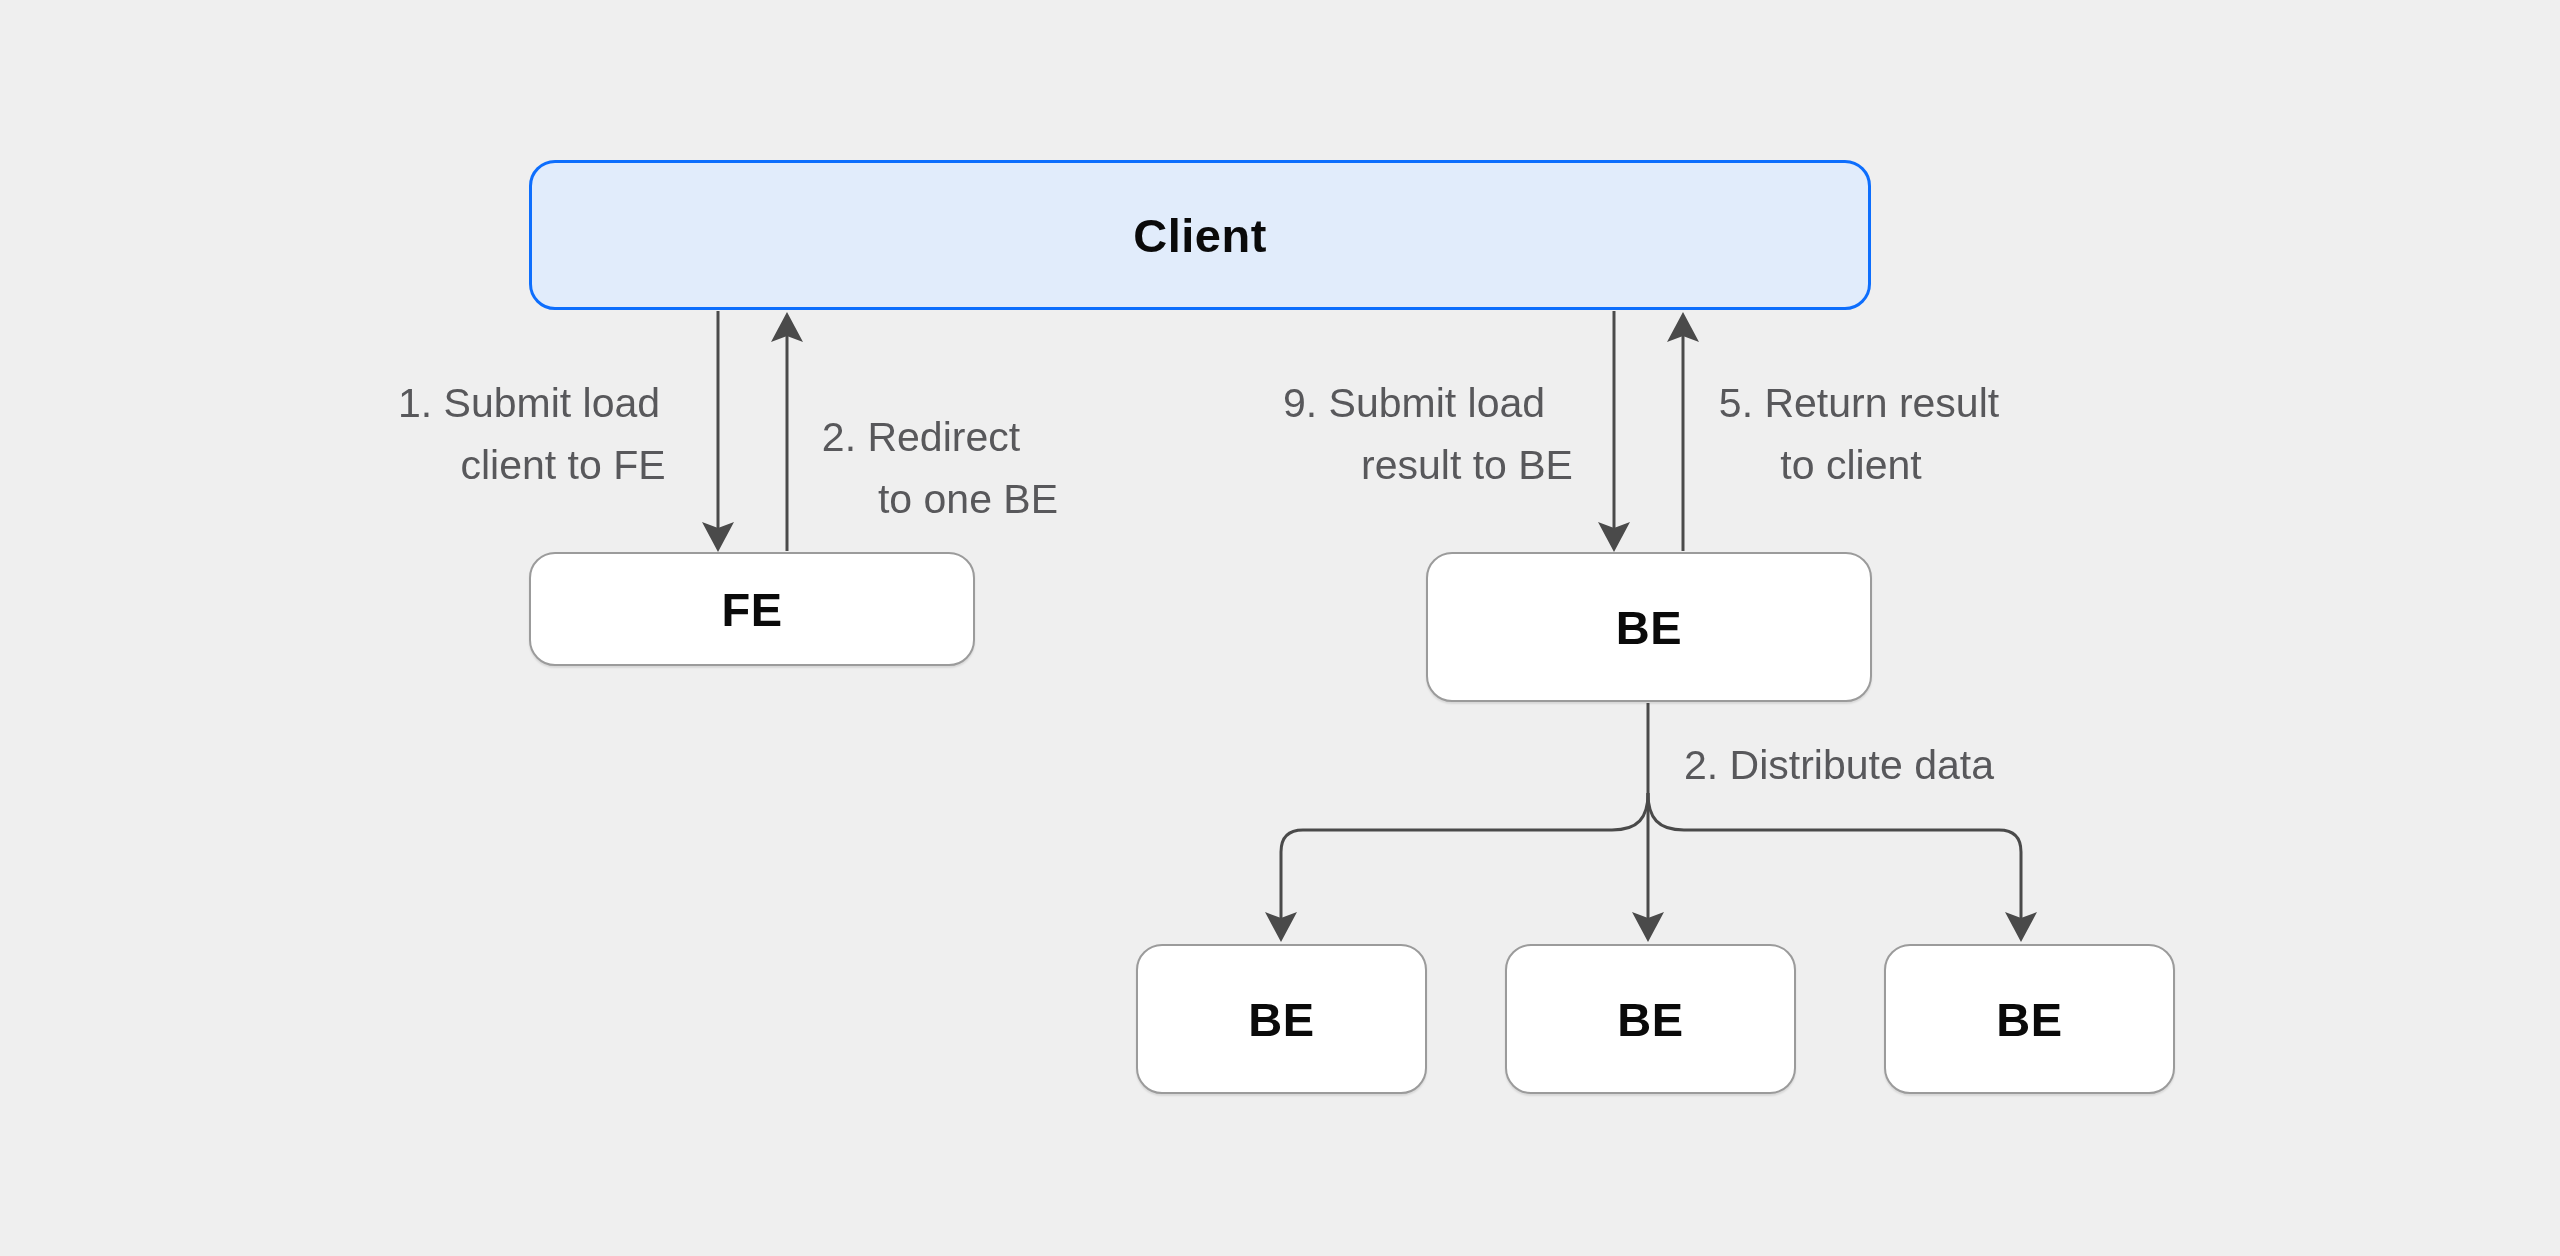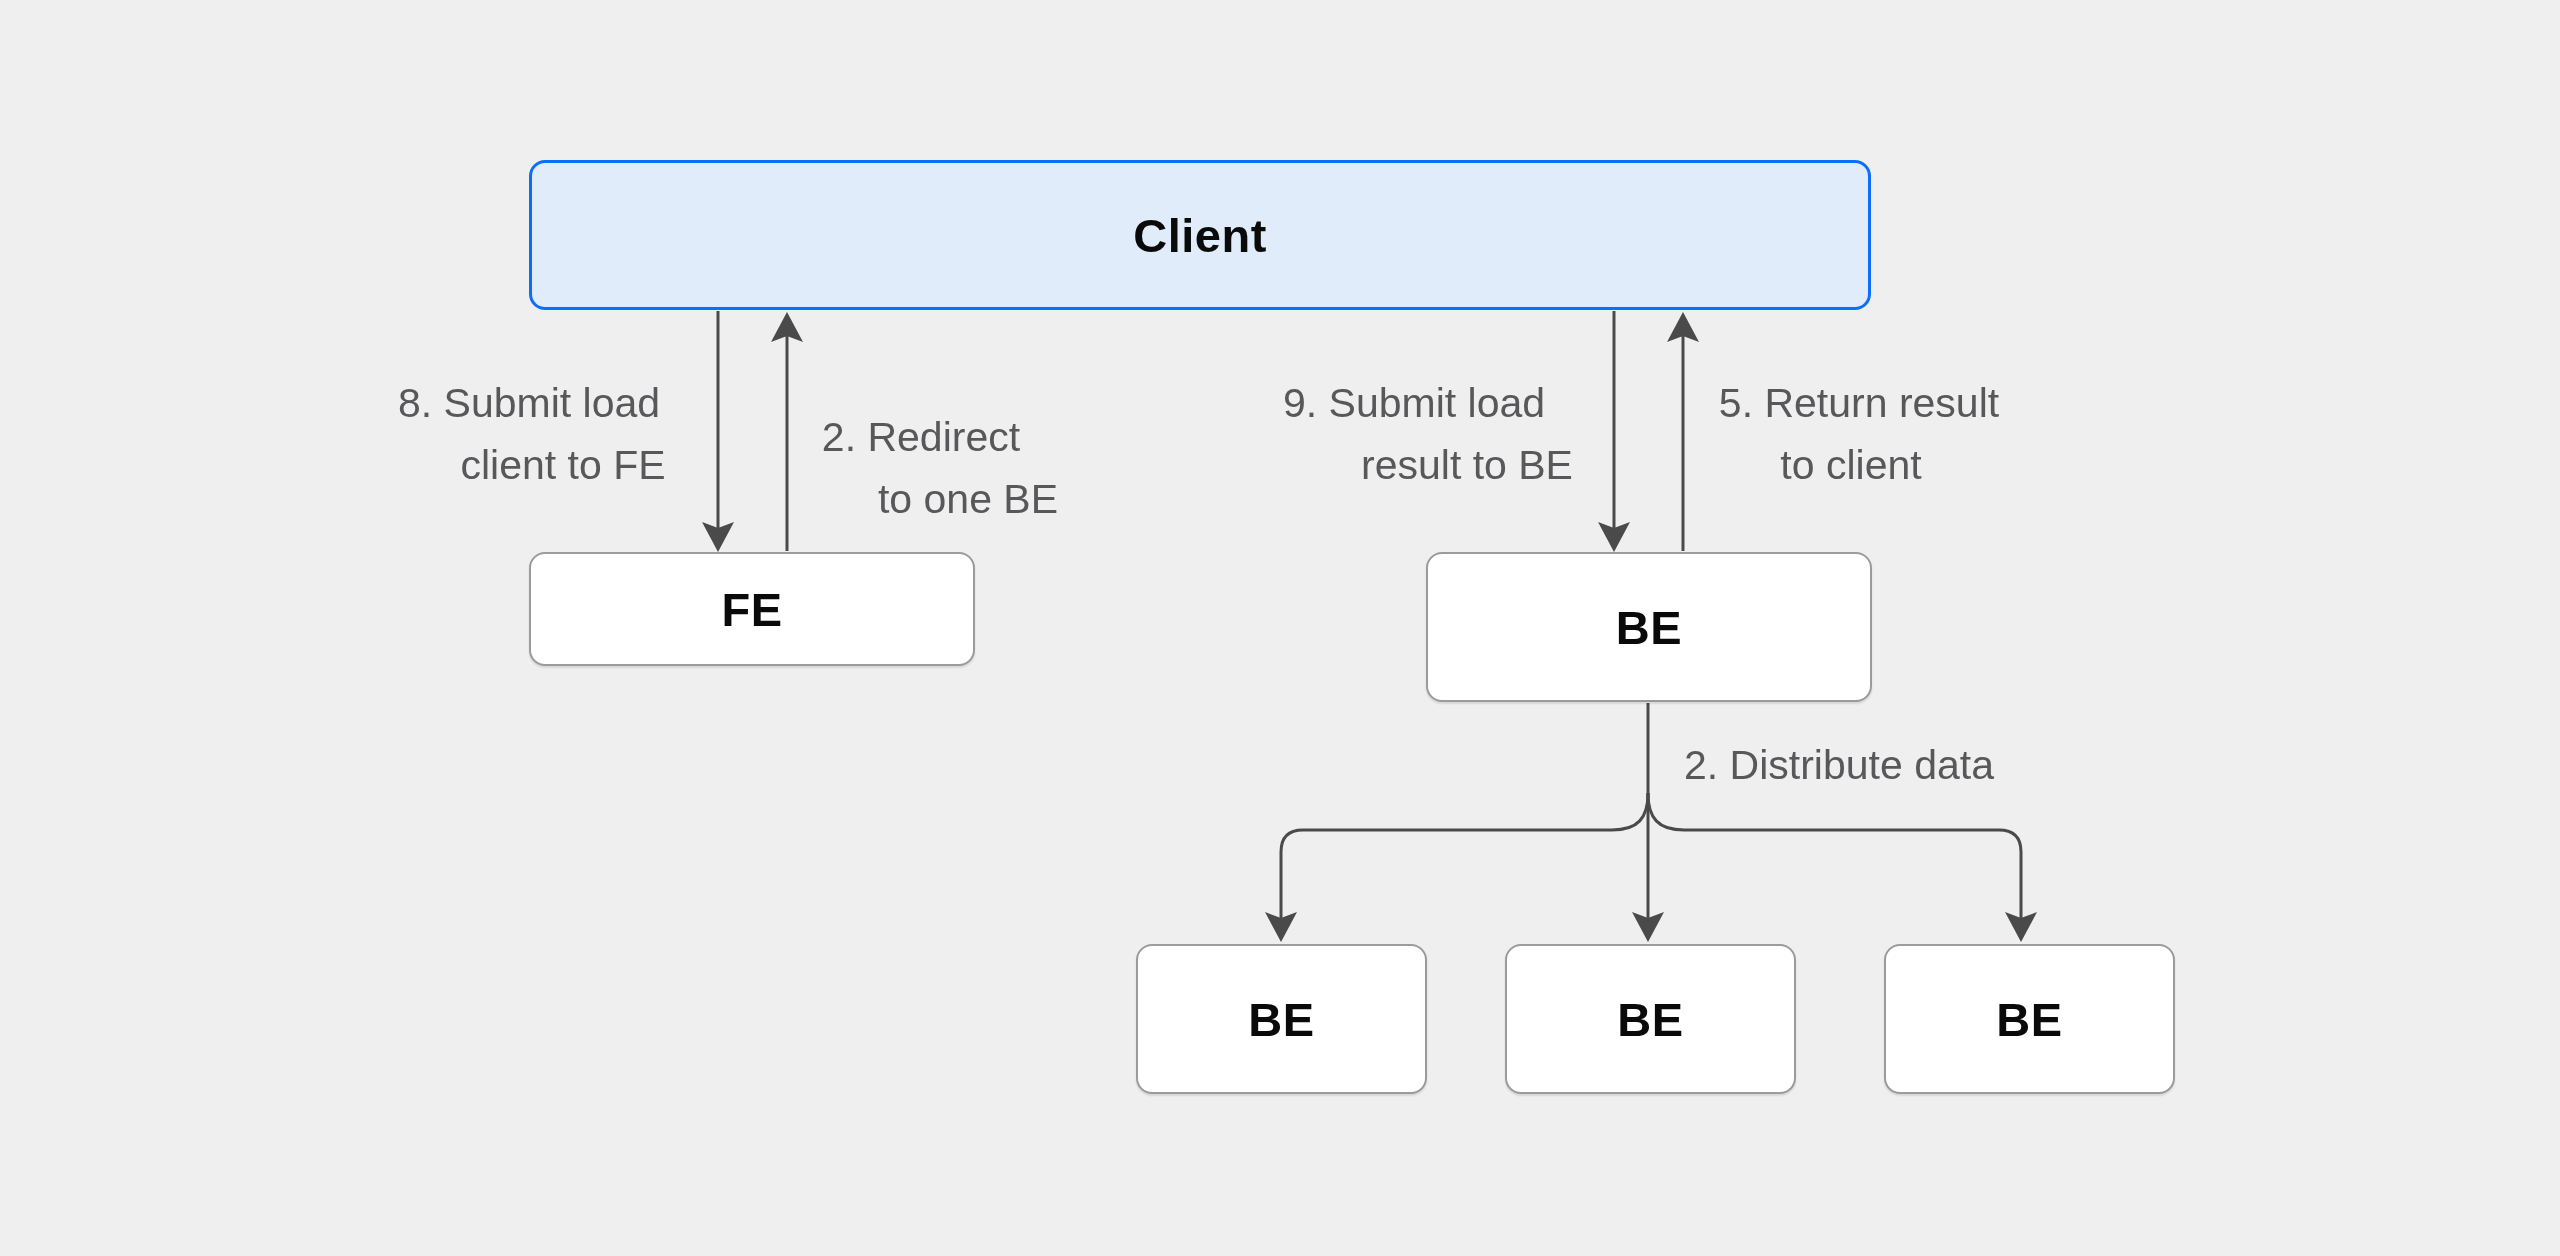--- a/index.html
+++ b/index.html
@@ -18,21 +18,21 @@
     position:relative;
     width:2560px;height:1256px;
     background:var(--background);
     overflow:hidden;
   }
   .node{
     position:absolute;
     box-sizing:border-box;
     background:var(--node-fill);
     border:2.5px solid var(--node-border);
-    border-radius:16px;
+    border-radius:26px;
     display:flex;align-items:center;justify-content:center;
     font-size:47px;font-weight:600;color:var(--node-text);
     letter-spacing:0.5px;
     box-shadow:0 2px 2px rgba(0,0,0,0.10);
   }
   .node.client{
     background:var(--client-fill);
     border:3px solid var(--client-border);
     box-shadow:none;
   }
@@ -106,21 +106,21 @@
   <div class="node" id="n-be1">
     <span>BE</span>
   </div>
   <div class="node" id="n-be2">
     <span>BE</span>
   </div>
   <div class="node" id="n-be3">
     <span>BE</span>
   </div>
 
-  <div class="lbl" id="l1a">8. Submit load</div>
+  <div class="lbl" id="l1a">1. Submit load</div>
   <div class="lbl" id="l1b">client to FE</div>
   <div class="lbl" id="l2a">2. Redirect</div>
   <div class="lbl" id="l2b">to one BE</div>
   <div class="lbl" id="l3a">9. Submit load</div>
   <div class="lbl" id="l3b">result to BE</div>
   <div class="lbl" id="l4">2. Distribute data</div>
   <div class="lbl" id="l5a">5. Return result</div>
   <div class="lbl" id="l5b">to client</div>
 
 </div>

